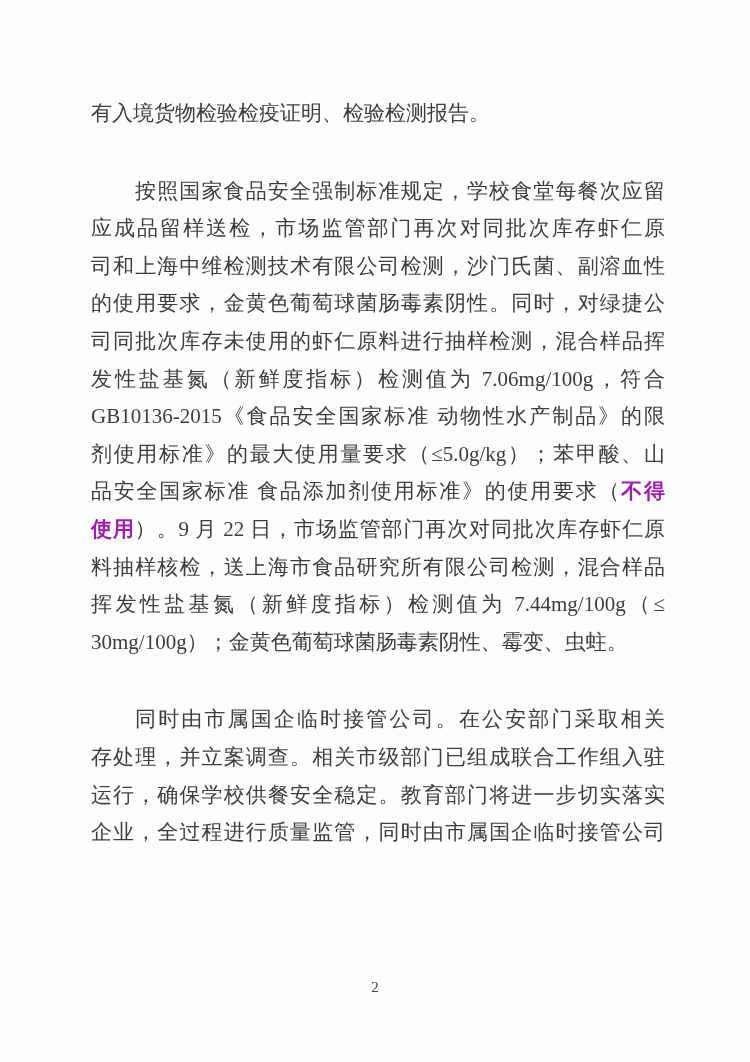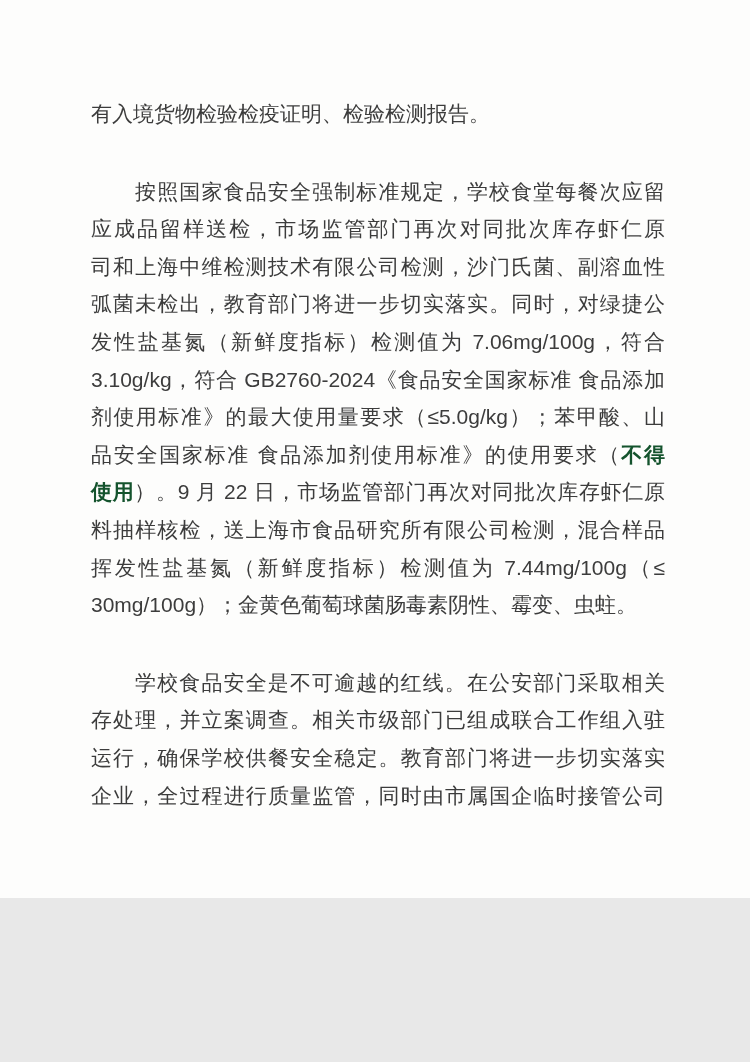--- a/index.html
+++ b/index.html
@@ -3,25 +3,25 @@
 <meta charset="utf-8">
 <style>
   html, body {
     margin: 0;
     padding: 0;
     background: #e8e8e8;
   }
   .page {
     position: relative;
     width: 750px;
-    height: 898px;
+    height: 1062px;
     margin: 0 auto;
     background: #fdfdfc;
     overflow: hidden;
-    font-family: Liberation Sans, sans-serif;
+    font-family: Liberation Serif, serif;
   }
   .doc-body {
     position: absolute;
     left: 91px;
     top: 95px;
     width: 574px;
   }
   .line {
     font-size: 21px;
     line-height: 37.6px;
@@ -34,49 +34,50 @@
     text-align: justify;
     text-align-last: justify;
     text-justify: inter-character;
   }
   .line.indent {
     text-indent: 44px;
     margin-top: 40px;
   }
   .bold {
     font-weight: bold;
-    color: #14532d;
+    color: #a21caf;
   }
   .page-number {
     position: absolute;
     left: 0;
     right: 0;
     top: 979px;
     text-align: center;
     font-size: 15px;
     color: #444444;
   }
 </style>
 </head>
 <body>
 
 <div class="page">
   <div class="doc-body">
       <div class="line"><span>有入境货物检验检疫证明、检验检测报告。</span></div>
       <div class="line justify indent"><span>按照国家食品安全强制标准规定，学校食堂每餐次应留</span></div>
       <div class="line justify"><span>应成品留样送检，市场监管部门再次对同批次库存虾仁原</span></div>
       <div class="line justify"><span>司和上海中维检测技术有限公司检测，沙门氏菌、副溶血性</span></div>
-      <div class="line justify"><span>弧菌未检出，教育部门将进一步切实落实。同时，对绿捷公</span></div>
+      <div class="line justify"><span>的使用要求，金黄色葡萄球菌肠毒素阴性。同时，对绿捷公</span></div>
+      <div class="line justify"><span>司同批次库存未使用的虾仁原料进行抽样检测，混合样品挥</span></div>
       <div class="line justify"><span>发性盐基氮（新鲜度指标）检测值为 7.06mg/100g，符合</span></div>
-      <div class="line justify"><span>3.10g/kg，符合 GB2760-2024《食品安全国家标准 食品添加</span></div>
+      <div class="line justify"><span>GB10136-2015《食品安全国家标准 动物性水产制品》的限</span></div>
       <div class="line justify"><span>剂使用标准》的最大使用量要求（≤5.0g/kg）；苯甲酸、山</span></div>
       <div class="line justify"><span>品安全国家标准 食品添加剂使用标准》的使用要求（</span><span class="bold">不得</span></div>
       <div class="line justify"><span class="bold">使用</span><span>）。9 月 22 日，市场监管部门再次对同批次库存虾仁原</span></div>
       <div class="line justify"><span>料抽样核检，送上海市食品研究所有限公司检测，混合样品</span></div>
       <div class="line justify"><span>挥发性盐基氮（新鲜度指标）检测值为 7.44mg/100g（≤</span></div>
       <div class="line"><span>30mg/100g）；金黄色葡萄球菌肠毒素阴性、霉变、虫蛀。</span></div>
-      <div class="line justify indent"><span>学校食品安全是不可逾越的红线。在公安部门采取相关</span></div>
+      <div class="line justify indent"><span>同时由市属国企临时接管公司。在公安部门采取相关</span></div>
       <div class="line justify"><span>存处理，并立案调查。相关市级部门已组成联合工作组入驻</span></div>
       <div class="line justify"><span>运行，确保学校供餐安全稳定。教育部门将进一步切实落实</span></div>
       <div class="line justify"><span>企业，全过程进行质量监管，同时由市属国企临时接管公司</span></div>
     </div>
   <div class="page-number">2</div>
 </div>
 
 </body></html>

